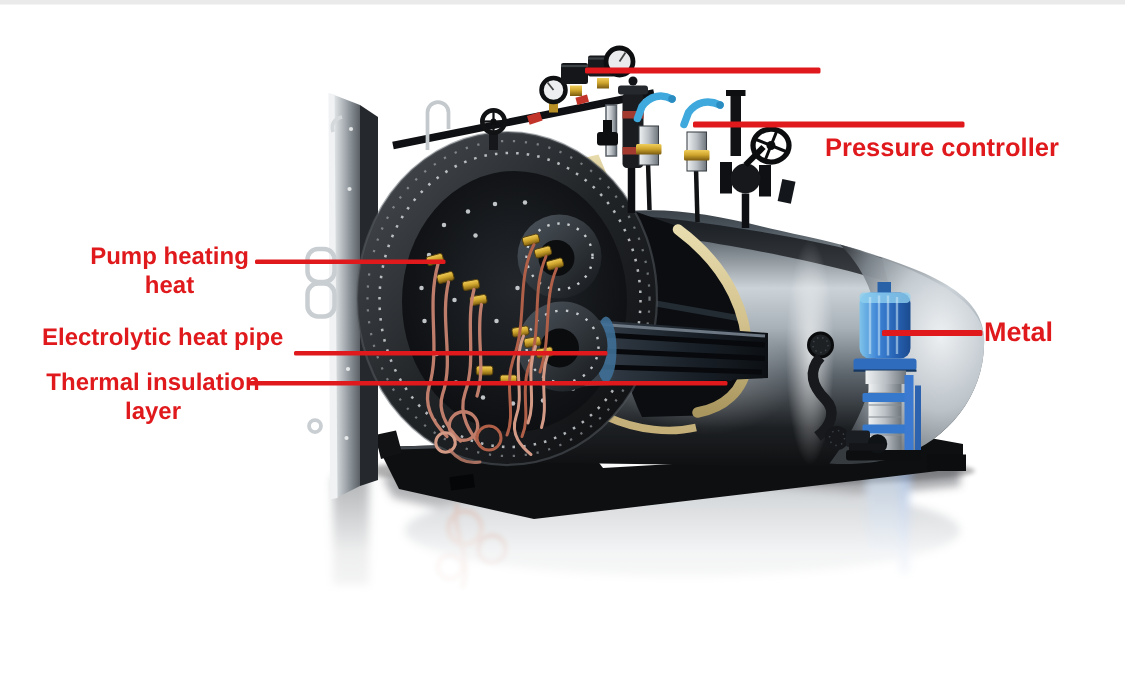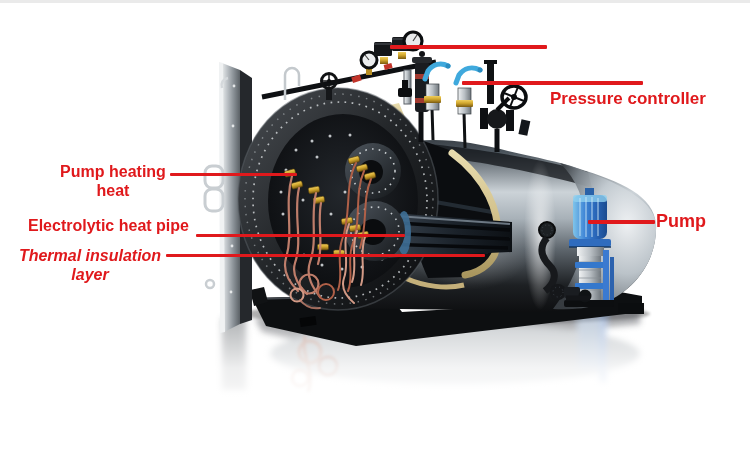--- a/index.html
+++ b/index.html
@@ -380,19 +380,19 @@
   <div class="label" style="left:550px;top:41px;margin-top:48px;">Pressure controller</div>
 
 
   <div class="label two" style="left:46px;top:162px;width:134px;">
     <span>Pump heating</span><br>
     <span>heat</span>
   </div>
 
   <div class="label" style="left:28px;top:216px;font-size:16px;text-align:right;">Electrolytic heat pipe</div>
 
-  <div class="label two" style="left:8px;top:246px;width:164px;font-style:italic;">
+  <div class="label two" style="left:20px;top:246px;width:164px;">
     <span>Thermal insulation</span><br>
     <span>layer</span>
   </div>
 
-  <div class="label" style="left:656px;top:211px;font-size:18px;">Pump</div>
+  <div class="label" style="left:656px;top:211px;font-size:18px;">Metal</div>
 </div>
 
 </body></html>

